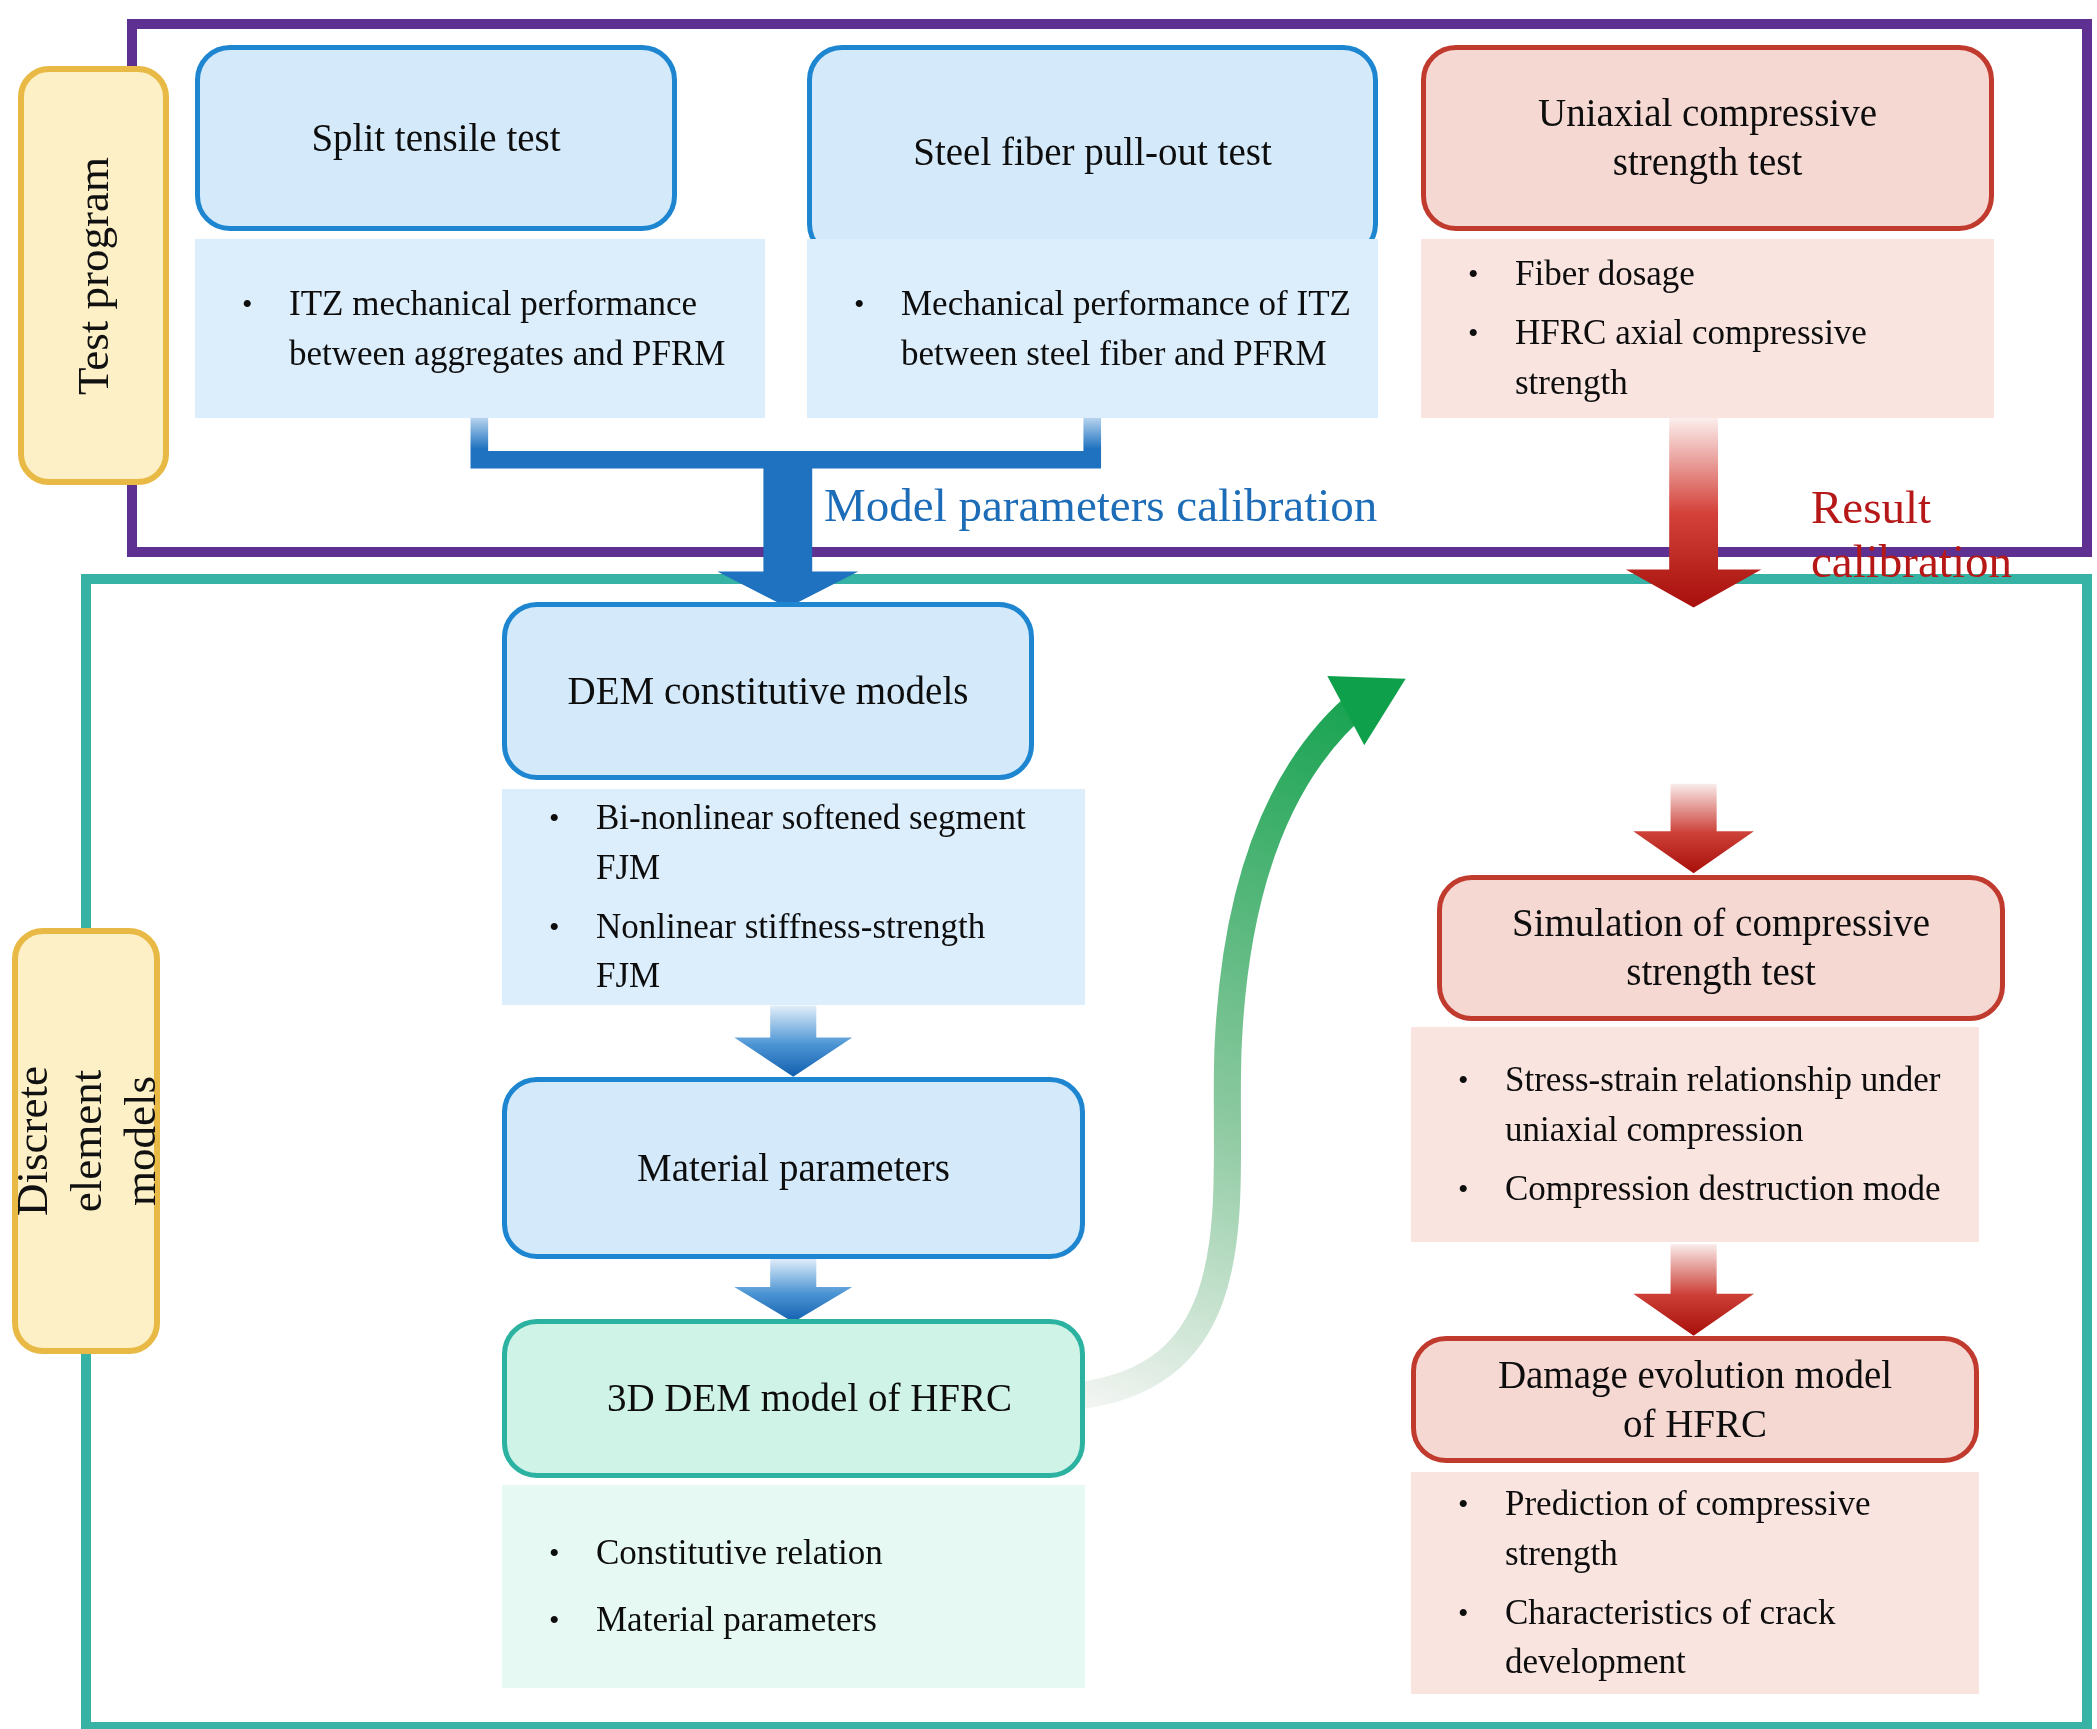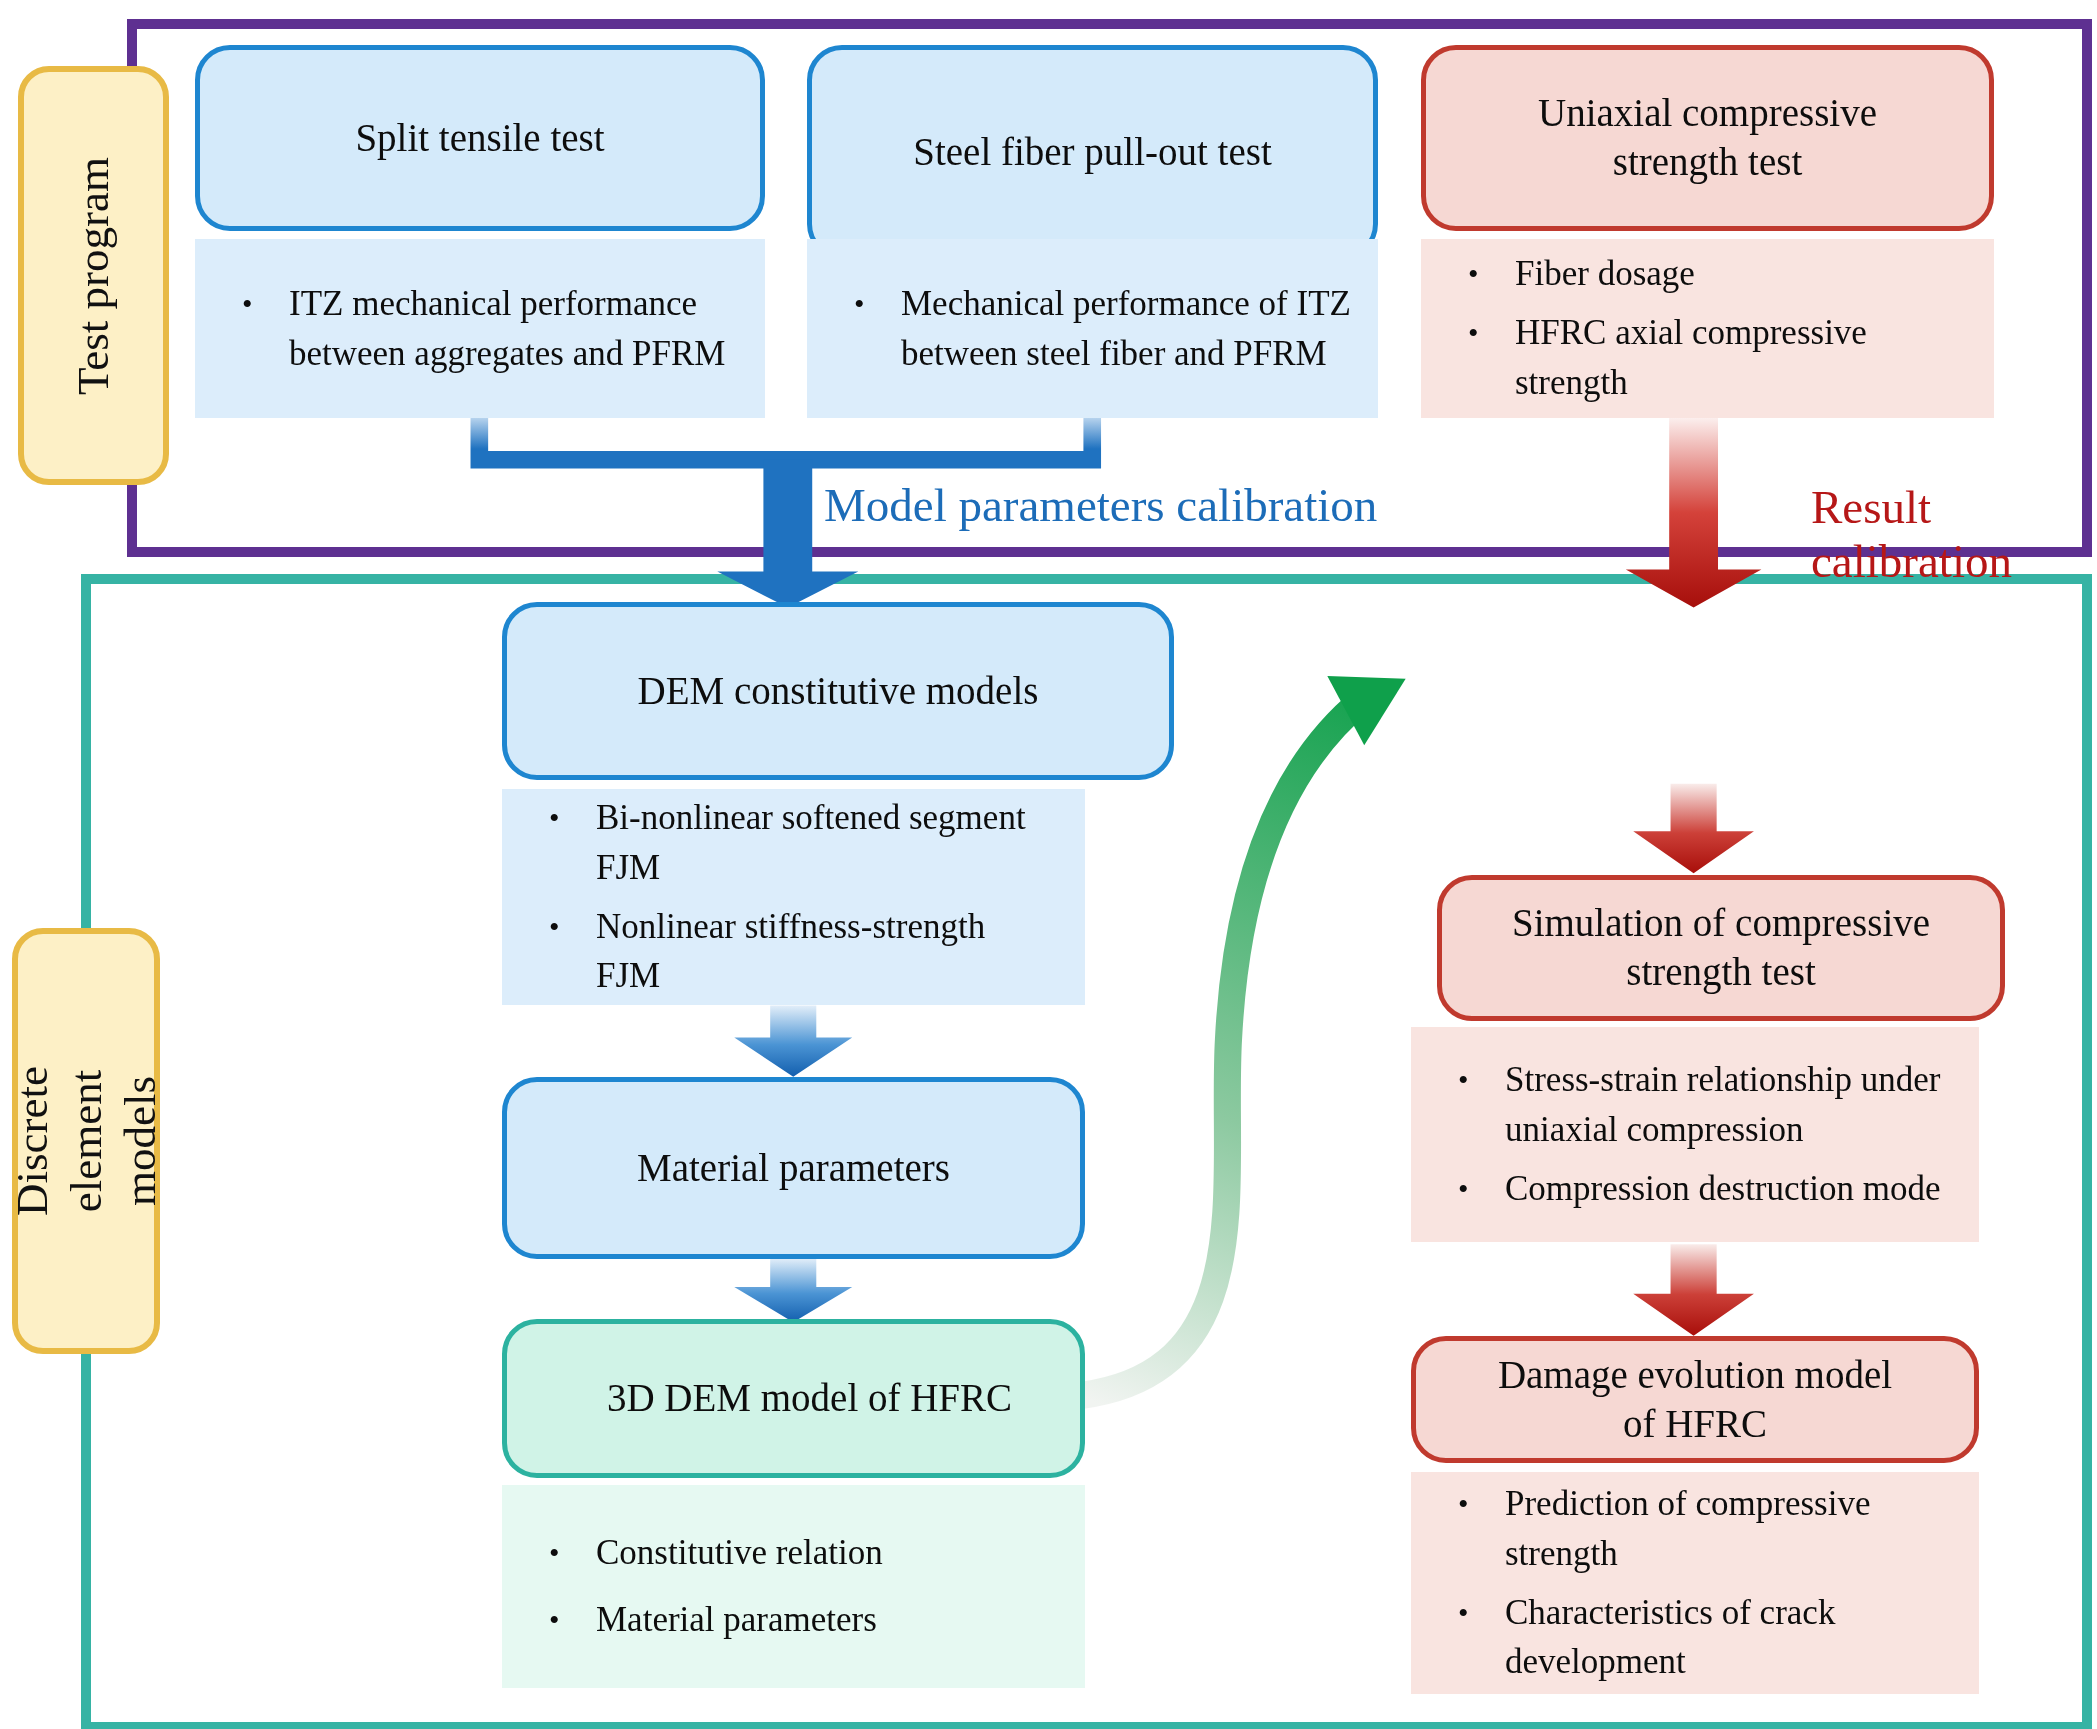--- a/index.html
+++ b/index.html
@@ -15,24 +15,24 @@
   svg.connectors { position:absolute; left:0; top:0; width:2097px; height:1729px; }
   
   .box { position:absolute; box-sizing:border-box; border-radius:35px;
          display:flex; align-items:center; justify-content:center; text-align:center;
          font-size:39px; line-height:1.25; }
   .box .title { max-width:519px; }
   .box .title.narrow { max-width:407px; }
   .box.blue { border:5.4px solid #1e86d0; background:#d4eafa; }
   .box.red  { border:5.4px solid #c03a2e; background:#f6d8d3; }
   .box.mint { border:5.4px solid #2cb2a0; background:#d0f3e7; }
-  .b-split     { left:195px;  top:45px;   width:570px; height:186px; }
+  .b-split     { left:195px;  top:45px;   width:482px; height:186px; }
   .b-steel     { left:807px; top:45px;   width:571px; height:214px;align-items:center; }
   .b-uniax     { left:1421px; top:45px;   width:573px; height:186px; }
-  .b-dem       { left:502px;  top:602px;  width:672px; height:178px; }
+  .b-dem       { left:502px;  top:602px;  width:532px; height:178px; }
   .b-material  { left:502px;  top:1077px; width:583px; height:182px; }
   .b-hfrc3d    { left:502px;  top:1319px; width:583px; height:159px;padding-left:32px; }
   .b-evolution { left:1411px; top:606px;  width:568px; height:176px; }
   .b-sim       { left:1437px; top:875px; width:568px; height:146px; }
   .b-damage    { left:1411px; top:1336px; width:568px; height:127px; }
   
   .panel { position:absolute; box-sizing:border-box; padding:20.3px 27px 20.3px 47px;
            display:flex; flex-direction:column; justify-content:center; gap:9.5px;
            font-size:35px; line-height:1.42; }
   .panel.blue { background:#dcedfb; }

